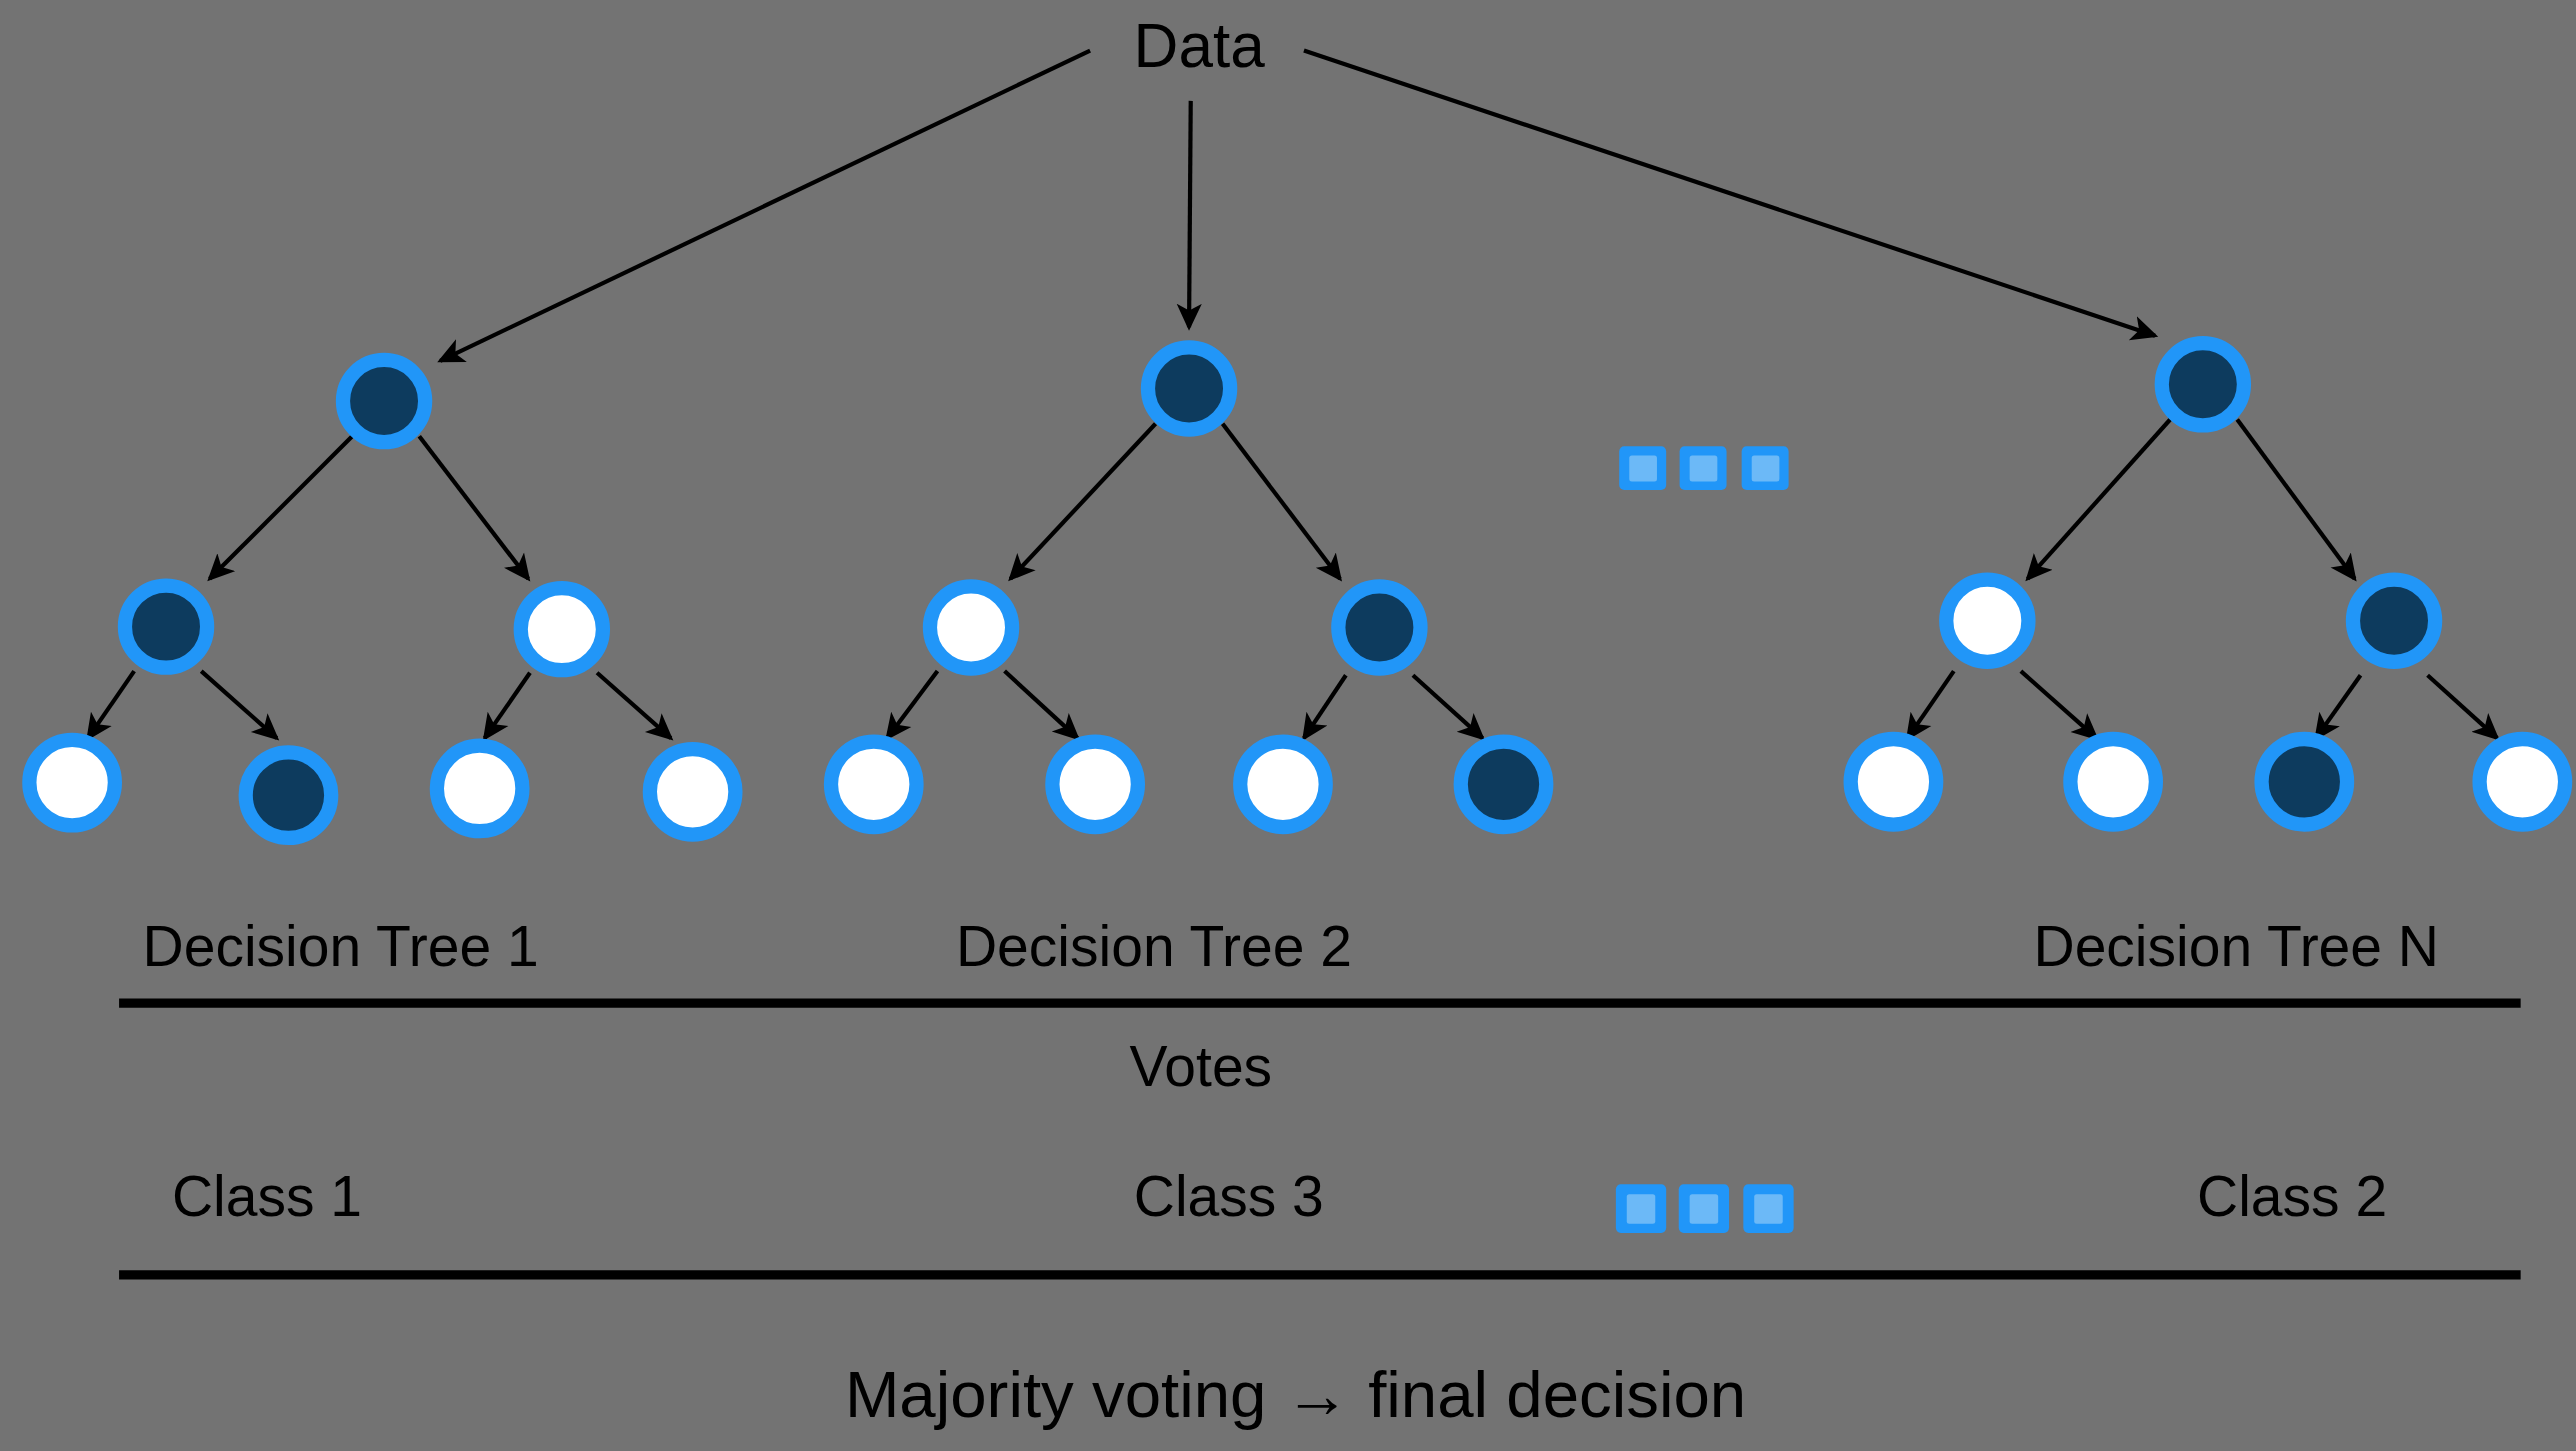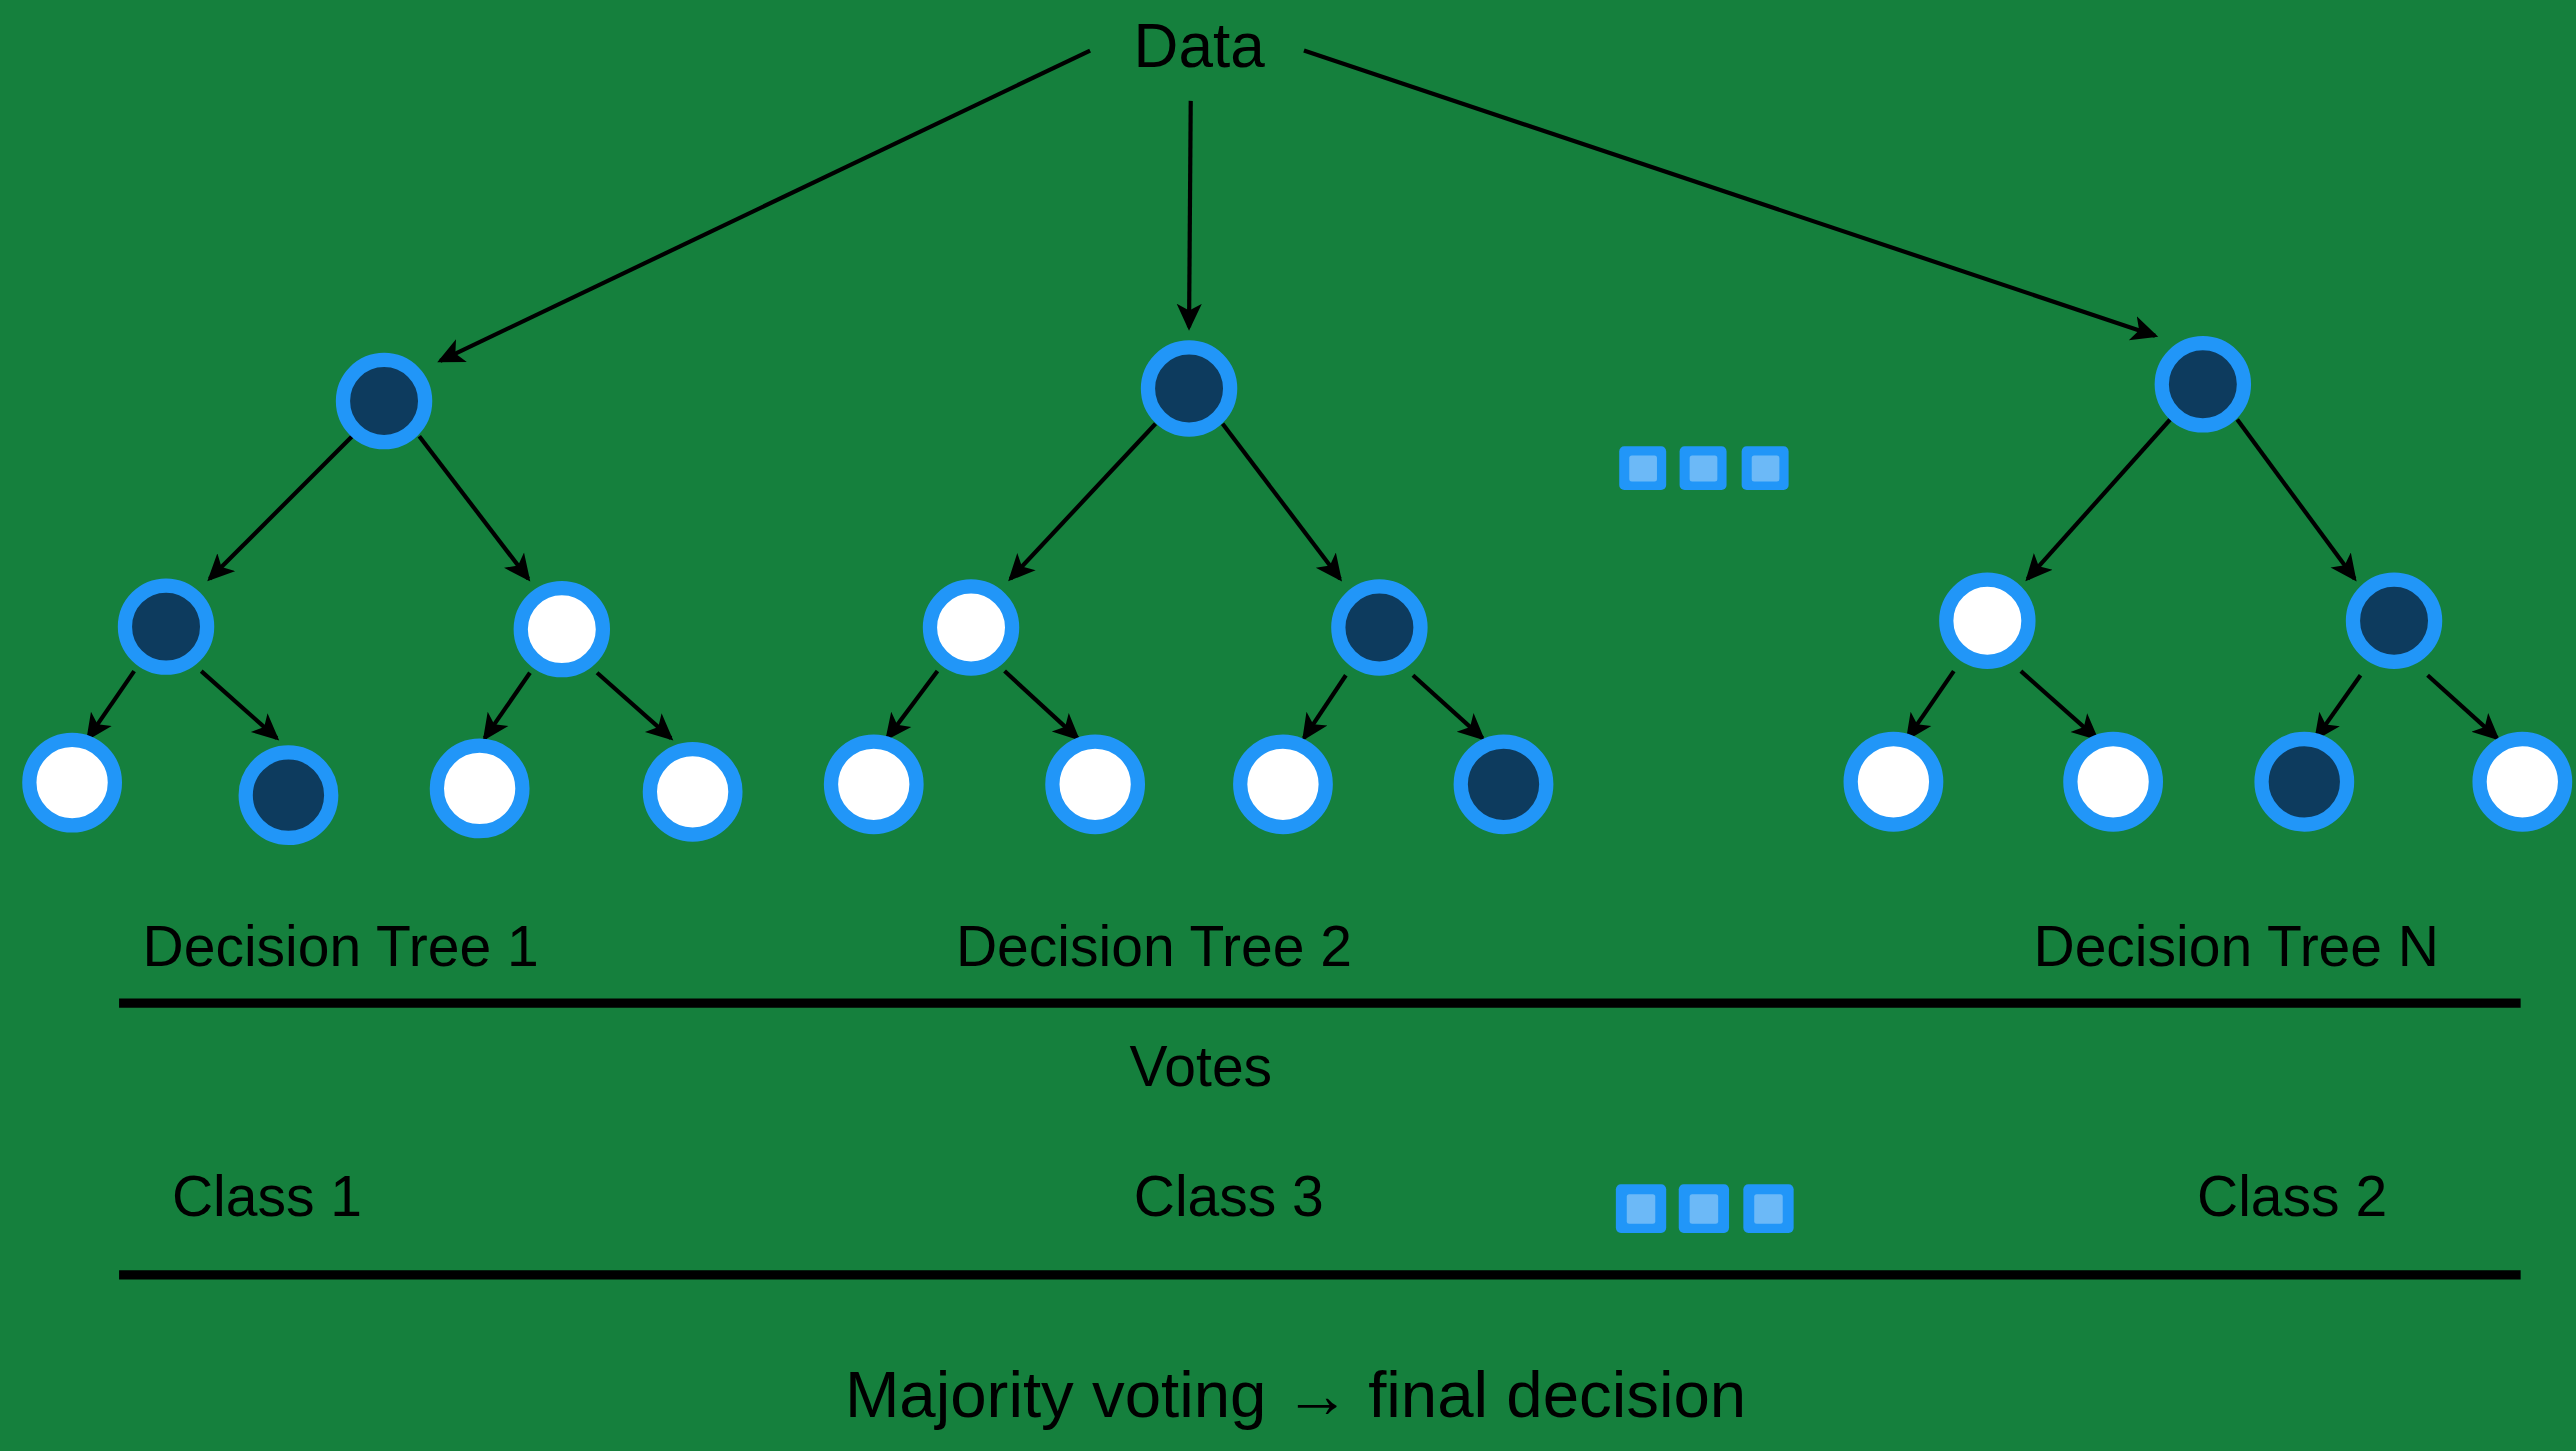--- a/index.html
+++ b/index.html
@@ -10,21 +10,21 @@
   body {
     width: 2576px;
     height: 1452px;
     overflow: hidden;
     font-family: "Liberation Sans", sans-serif;
   }
   #root {
     position: relative;
     width: 2576px;
     height: 1452px;
-    background: #15803d;
+    background: #737373;
   }
   svg.canvas {
     position: absolute;
     top: 0;
     left: 0;
     width: 2576px;
     height: 1452px;
     display: block;
   }
   .diagram-text {

